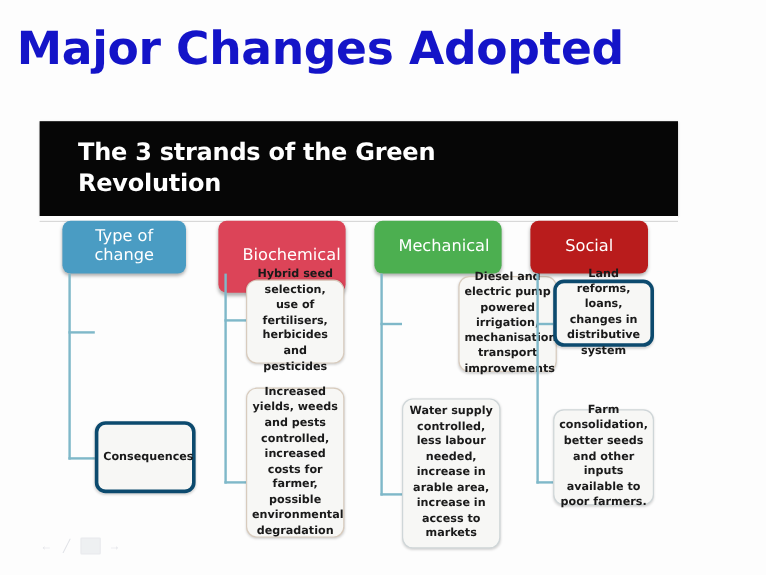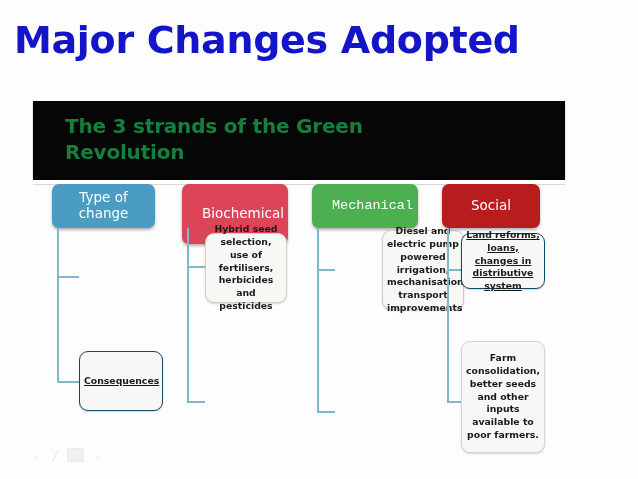--- a/index.html
+++ b/index.html
@@ -46,21 +46,21 @@
     width: 532px;
     height: 79px;
     background: #060606;
     box-shadow: 0 1px 2px rgba(0,0,0,0.25);
   }
   #banner-title {
     position: absolute;
     left: 32px;
     top: 12px;
     width: 400px;
-    color: #15803d;
+    color: #ffffff;
     font-size: 20px;
     font-weight: bold;
     line-height: 1.32;
     font-family: "DejaVu Sans", sans-serif;
     letter-spacing: -0.2px;
   }
 
   
   #banner-shadow {
     position: absolute;
@@ -104,21 +104,21 @@
     font-size: 9.3px;
     line-height: 1.38;
     color: #1a1a1a;
     font-weight: bold;
     font-family: "DejaVu Sans", sans-serif;
     box-shadow: 0 1px 2px rgba(0,0,0,0.16);
   }
   .node .node-inner { width: 100%; }
 
   .node.border-blue   { border: 1px solid #a8c8d6; }
-  .node.border-pink   { border: 1px solid #0c4a6e; text-decoration: underline; }
+  .node.border-pink   { border: 3px solid #0c4a6e; }
   .node.border-tan    { border: 1px solid #d8cbbd; }
   .node.border-grey   { border: 1px solid #cfd6d8; }
 
   
   .conn {
     position: absolute;
     background: #7fb8c9;
   }
   .conn.v { width: 2px; }
   .conn.h { height: 2px; }
@@ -176,43 +176,49 @@
   <div class="col-header" style="left:149px; top:83px; width:106px; height:60px; background:#dc4458;justify-content:center;">
     <span class="chip-inner">Biochemical</span>
   </div>
   <div class="conn v" style="left:154px; top:127px; height:175px;"></div>
   <div class="conn h" style="left:154px; top:165px; width:18px;"></div>
   <div class="conn h" style="left:154px; top:300px; width:18px;"></div>
 
   <div class="node border-tan" style="left:172px; top:132px; width:82px; height:70px;">
     <span class="node-inner">Hybrid seed selection, use of fertilisers, herbicides and pesticides</span>
   </div>
-
-  <div class="col-header" style="left:279px; top:83px; width:106px; height:44px; background:#4caf50;font-family:Liberation Mono, monospace;">
+  <div class="node border-tan" style="left:172px; top:222px; width:82px; height:125px;">
+    <span class="node-inner">Increased yields, weeds and pests controlled, increased costs for farmer, possible environmental degradation</span>
+  </div>
+
+  <div class="col-header" style="left:279px; top:83px; width:106px; height:44px; background:#4caf50;">
     <span class="chip-inner">Mechanical</span>
   </div>
   <div class="conn v" style="left:284px; top:127px; height:185px;"></div>
   <div class="conn h" style="left:284px; top:168px; width:18px;"></div>
   <div class="conn h" style="left:284px; top:310px; width:18px;"></div>
 
   <div class="node border-tan" style="left:302px; top:129px; width:82px; height:80px;margin-left:47px;">
     <span class="node-inner">Diesel and electric pump powered irrigation, mechanisation, transport improvements</span>
   </div>
+  <div class="node border-grey" style="left:302px; top:231px; width:82px; height:125px;">
+    <span class="node-inner">Water supply controlled, less labour needed, increase in arable area, increase in access to markets</span>
+  </div>
 
   <div class="col-header" style="left:409px; top:83px; width:98px; height:44px; background:#b91c1c;">
     <span class="chip-inner">Social</span>
   </div>
   <div class="conn v" style="left:414px; top:127px; height:175px;"></div>
   <div class="conn h" style="left:414px; top:168px; width:14px;"></div>
   <div class="conn h" style="left:414px; top:300px; width:14px;"></div>
 
   <div class="node border-pink" style="left:428px; top:132px; width:84px; height:56px;">
     <span class="node-inner">Land reforms, loans, changes in distributive system</span>
   </div>
-  <div class="node border-grey" style="left:428px; top:240px; width:84px; height:112px;">
+  <div class="node border-grey" style="left:428px; top:240px; width:84px; height:80px;">
     <span class="node-inner">Farm consolidation, better seeds and other inputs available to poor farmers.</span>
   </div>
 
 </div>
 
 <div id="ghost-toolbar">
   <span class="ghost-ico">←</span>
   <span class="ghost-ico">╱</span>
   <span class="ghost-ico boxed"></span>
   <span class="ghost-ico">→</span>

